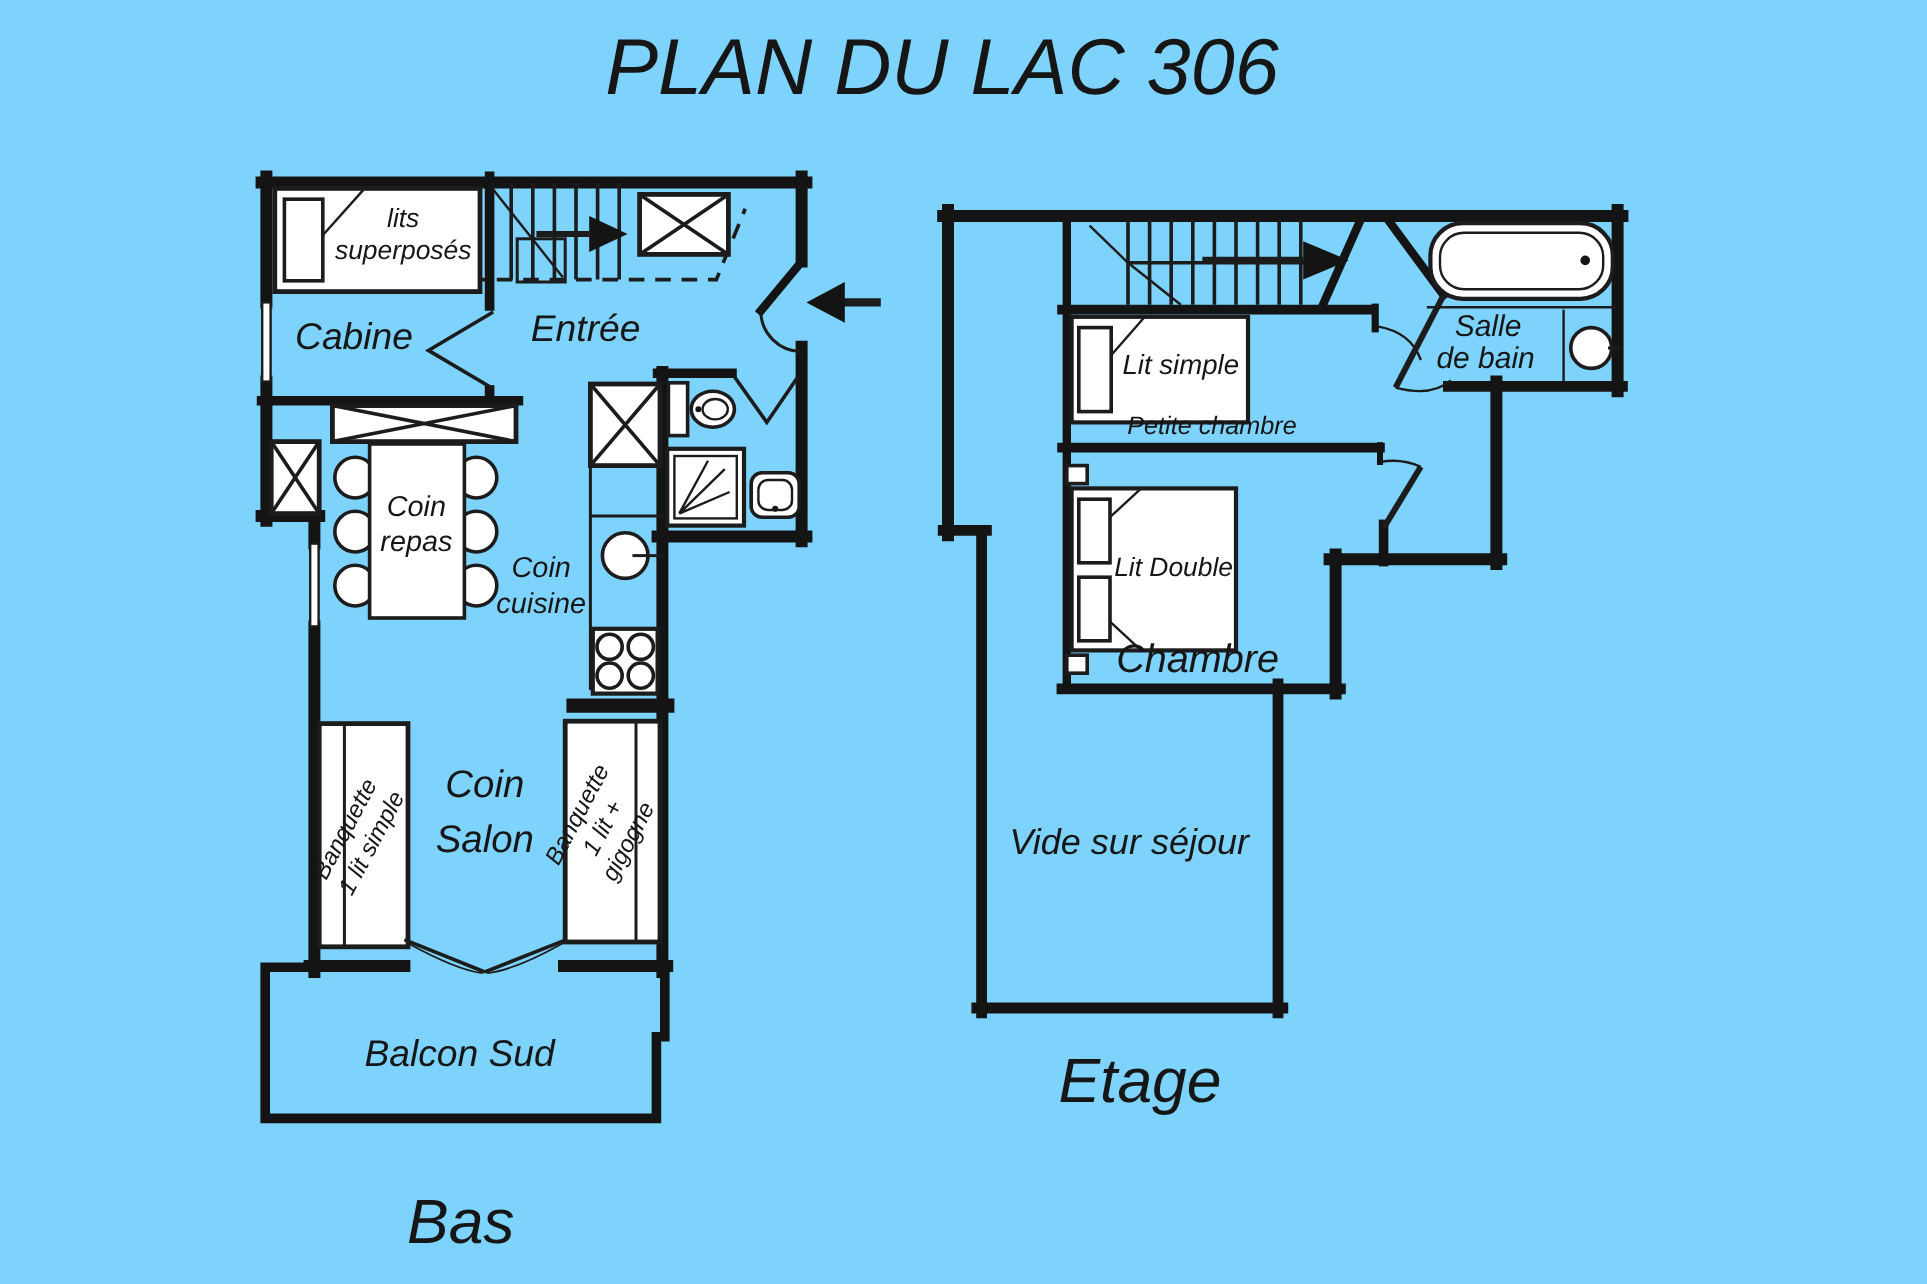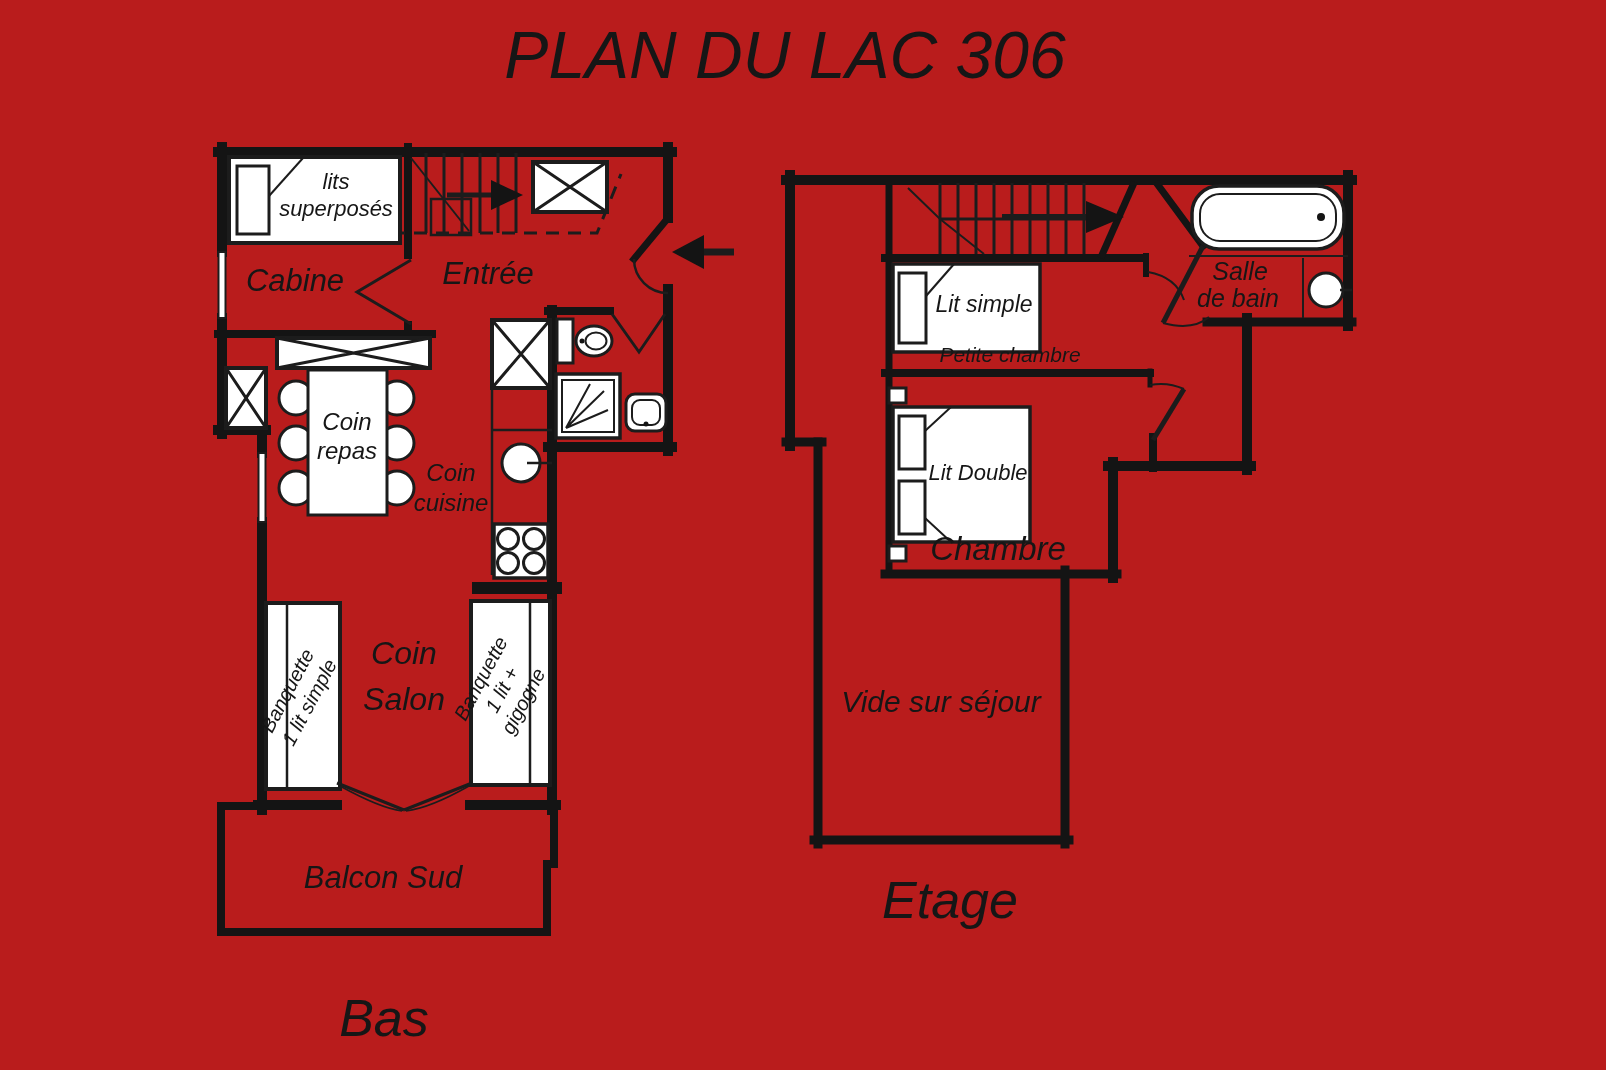--- a/index.html
+++ b/index.html
@@ -1,16 +1,16 @@
 <!DOCTYPE html>
 <html><head>
 <meta charset="utf-8">
 <style>
   html,body{margin:0;padding:0;background:#ffffff;}
-  #page{position:relative;width:1606px;height:1070px;background:#b91c1c;overflow:hidden;}
+  #page{position:relative;width:1606px;height:1070px;background:#7dd3fc;overflow:hidden;}
   svg{position:absolute;left:0;top:0;}
   .lbl{font-family:"Liberation Sans",sans-serif;font-style:italic;fill:#161616;}
   .wall{stroke:#141414;fill:none;stroke-linecap:square;}
   .thin{stroke:#1c1c1c;fill:none;}
   .fixt{stroke:#1c1c1c;fill:#ffffff;}
   .solid{fill:#141414;stroke:none;}
 </style>
 </head>
 <body>
 

